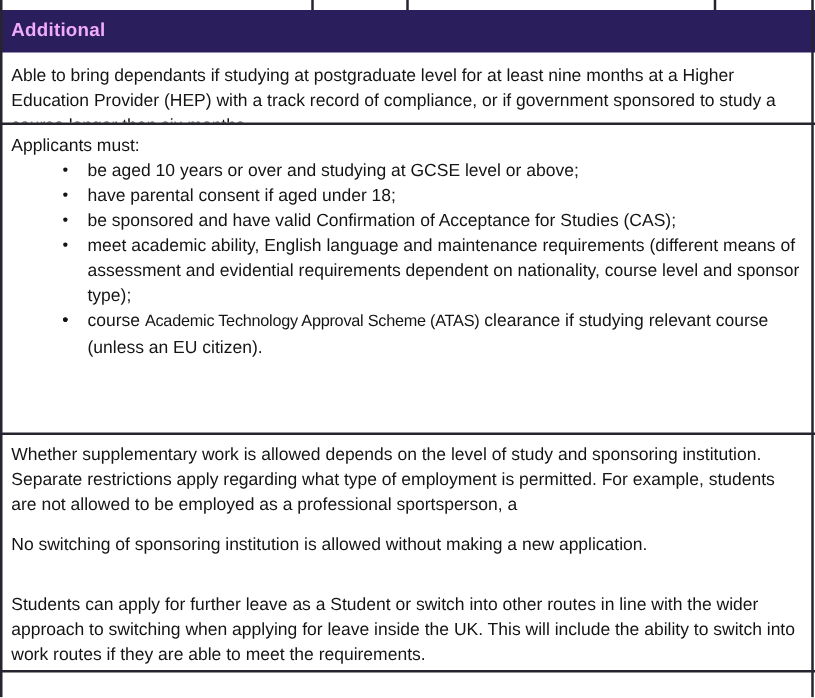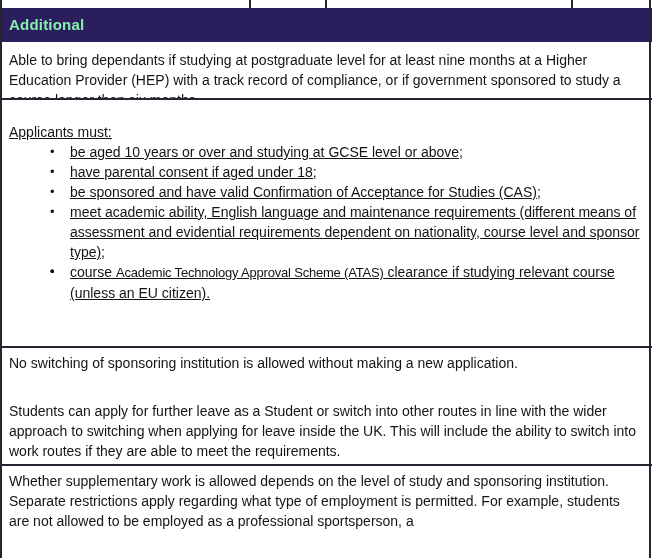--- a/index.html
+++ b/index.html
@@ -41,36 +41,36 @@
     height: 8px;
     background: #27242f;
   }
   .vline.v1 { left: 249px; }
   .vline.v2 { left: 325px; }
   .vline.v3 { left: 571px; }
 
   .header-row {
     height: 34px;
     background: #2a1e5c;
-    color: #86efac;
+    color: #f0abfc;
     font-weight: bold;
     font-size: 15px;
     padding: 7px 0 0 9px;
     letter-spacing: 0.2px;
     box-sizing: border-box;
   }
 
   .cell {
     border-bottom: 2px solid #27242f;
     padding: 8px 12px 0 9px;
     box-sizing: border-box;
     overflow: hidden;
   }
   .cell-dependants { height: 58px; }
-  .cell-applicants { height: 248px; padding-top: 22px; text-decoration: underline; }
+  .cell-applicants { height: 248px; padding-top: 6px; }
   .cell-switching  { height: 118px; padding-top: 5px; }
   .cell-work       { height: 72px;  padding-top: 5px; border-bottom: none; }
 
   p { margin: 0; }
   .para-gap { margin-top: 28px; }
 
   ul.req-list {
     list-style: none;
     margin: 0;
     padding: 0 0 0 61px;
@@ -135,21 +135,21 @@
       <li>
         <span class="bullet-marker">•</span>
       </li>
       <li>
         <span class="bullet-marker">•</span>
         <span>course </span><span class="narrow">Academic Technology Approval Scheme (ATAS)</span><span> clearance if studying relevant course (unless an EU citizen).</span>
       </li>
     </ul>
   </div>
 
+  <div class="cell cell-work">
+    <p>Whether supplementary work is allowed depends on the level of study and sponsoring institution. Separate restrictions apply regarding what type of employment is permitted. For example, students are not allowed to be employed as a professional sportsperson, a</p>
+  </div>
+
   <div class="cell cell-switching">
     <p>No switching of sponsoring institution is allowed without making a new application.</p>
     <p class="para-gap">Students can apply for further leave as a Student or switch into other routes in line with the wider approach to switching when applying for leave inside the UK. This will include the ability to switch into work routes if they are able to meet the requirements.</p>
   </div>
-
-  <div class="cell cell-work">
-    <p>Whether supplementary work is allowed depends on the level of study and sponsoring institution. Separate restrictions apply regarding what type of employment is permitted. For example, students are not allowed to be employed as a professional sportsperson, a</p>
-  </div>
 </div>
 
 </body></html>

